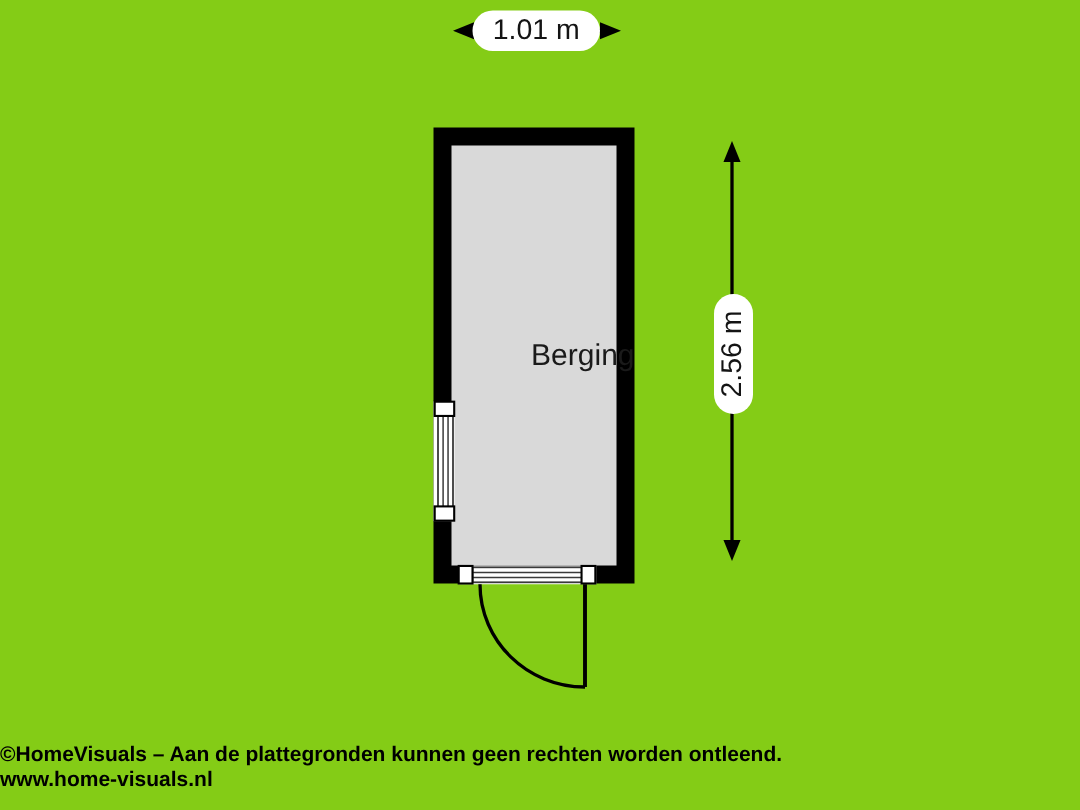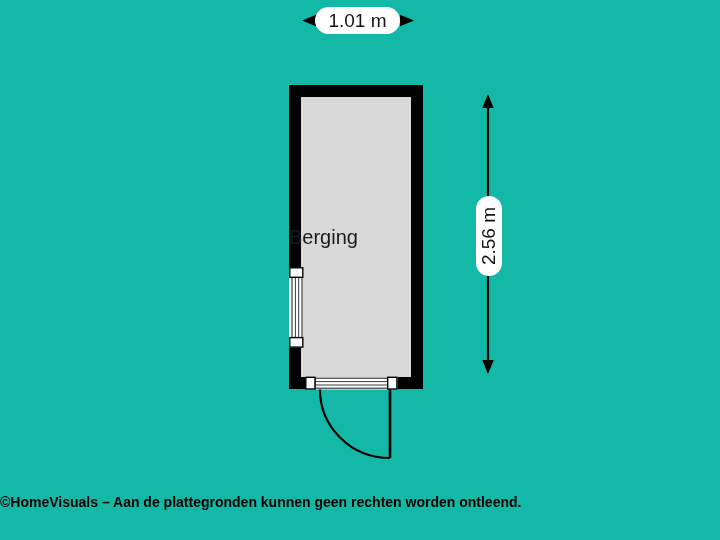--- a/index.html
+++ b/index.html
@@ -1,39 +1,39 @@
 <!DOCTYPE html>
 <html><head>
 <meta charset="utf-8">
 <style>
   html,body{margin:0;padding:0;}
   .stage{
     position:relative;
     width:720px;height:540px;
-    background:#14b8a6;
+    background:#84cc16;
     overflow:hidden;
     font-family:"Liberation Sans", sans-serif;
     color:#111;
   }
   .plan-svg{position:absolute;left:0;top:0;}
   .dim-pill{
     position:absolute;
     background:#ffffff;
     border-radius:14px;
     display:flex;align-items:center;justify-content:center;
     font-size:19px;
     color:#141414;
     white-space:nowrap;
   }
   .dim-pill.width{left:315px;top:7px;width:85px;height:27px;}
   .dim-pill.height{left:449px;top:223px;width:80px;height:26px;transform:rotate(-90deg);}
   .room-label{
     position:absolute;
     left:289px;top:226px;width:134px;
-    text-align:left;
+    text-align:right;
     font-size:20px;
     color:#1a1a1a;
   }
   .footer{
     position:absolute;
     left:0;top:494px;width:720px;
     text-align:left;
     font-weight:bold;
     font-size:14px;
     line-height:17px;
@@ -84,15 +84,16 @@
     </g>
   </svg>
 
   <div class="dim-pill width">1.01 m</div>
   <div class="dim-pill height">2.56 m</div>
 
   <div class="room-label">Berging</div>
 
   <div class="footer">
     <div>©HomeVisuals – Aan de plattegronden kunnen geen rechten worden ontleend.</div>
+    <div>www.home-visuals.nl</div>
   </div>
 
 </div>
 
 </body></html>

